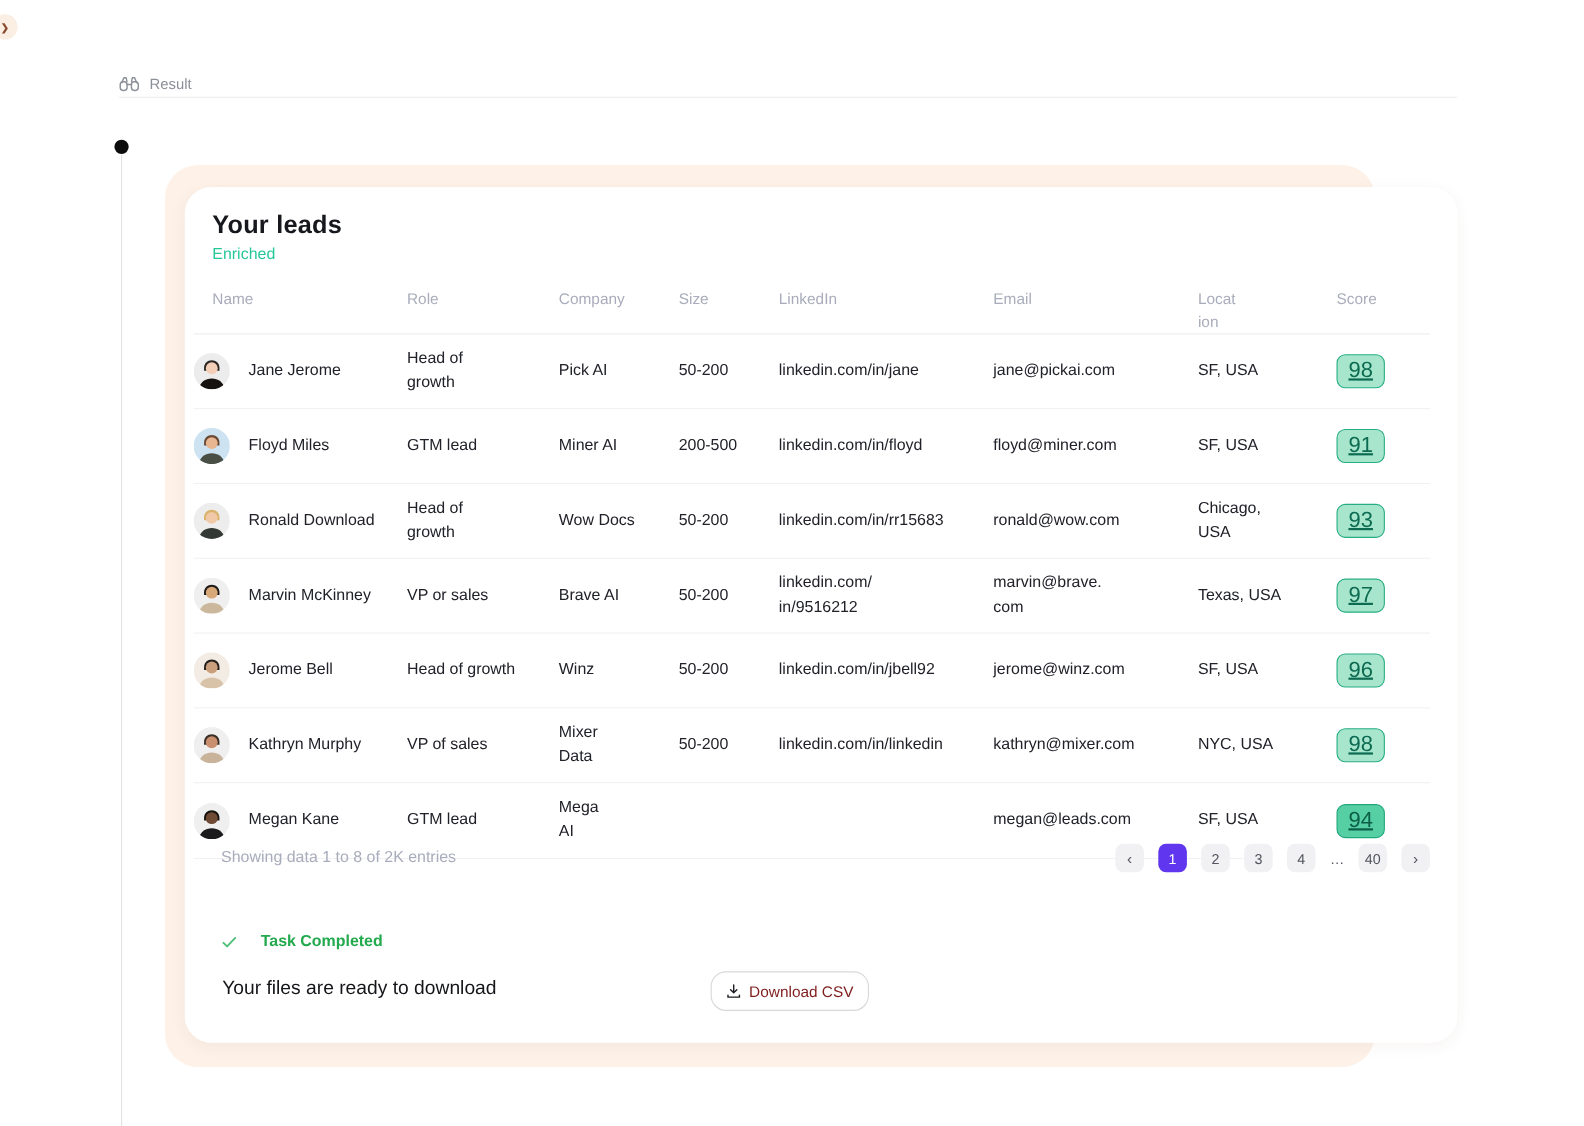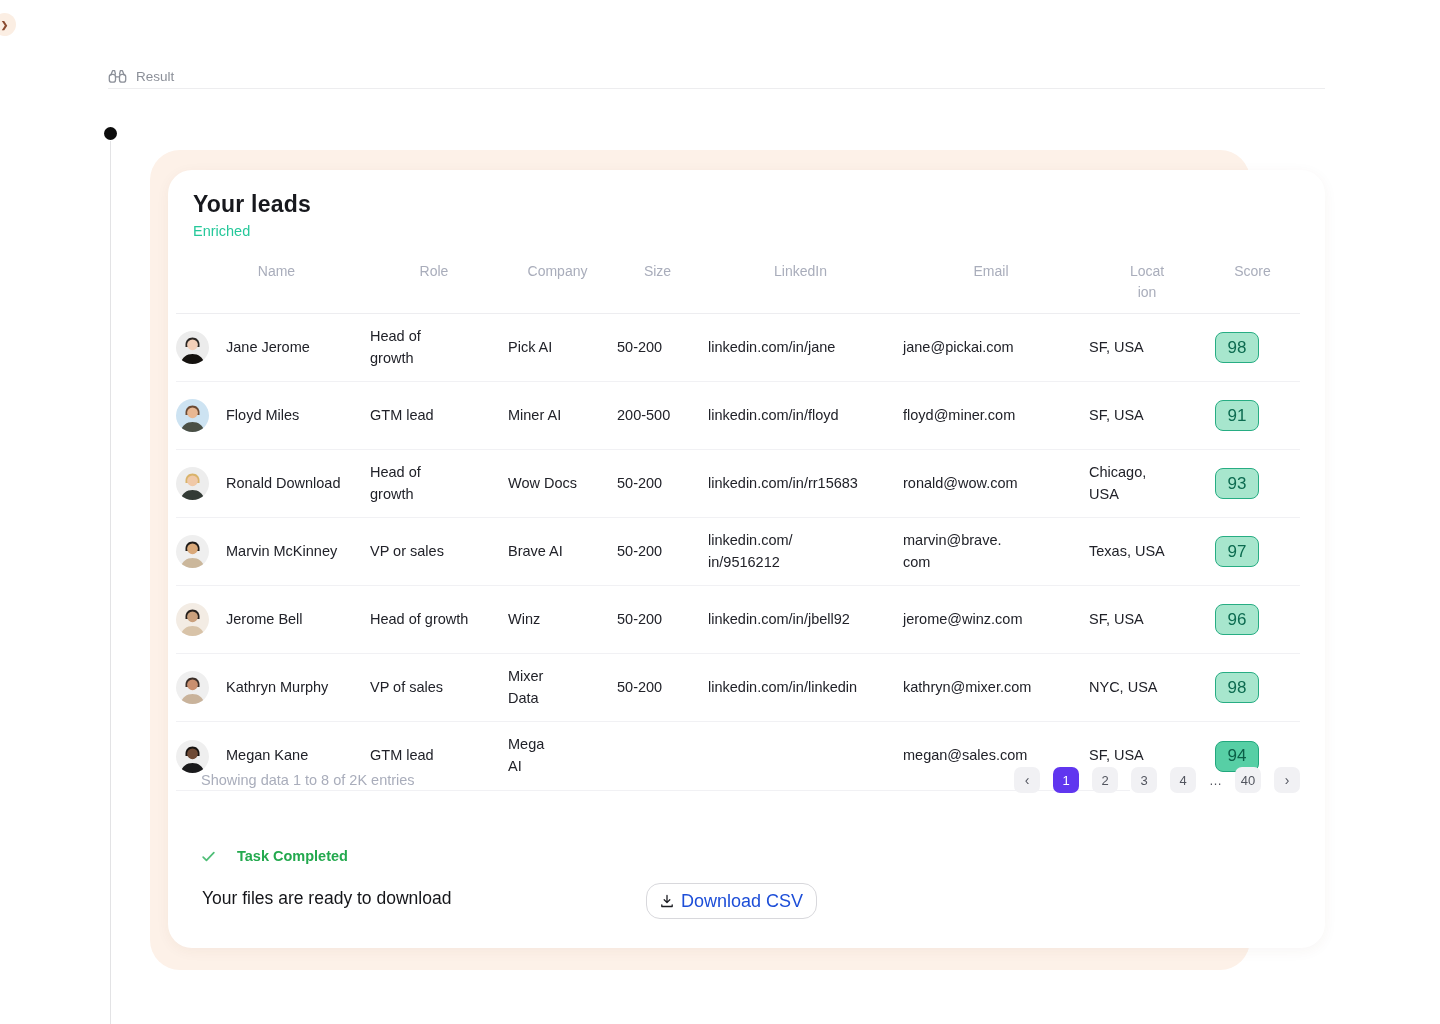--- a/index.html
+++ b/index.html
@@ -24,32 +24,32 @@
   .peach-card { position:absolute; left:150px; top:150px; width:1100px; height:820px; background:#fdf1e8; border-radius:30px; }
   .white-card { position:absolute; left:168px; top:170px; width:1157px; height:778px; background:#ffffff; border-radius:24px;
     box-shadow:0 3px 14px rgba(90,60,30,0.05); }
 
   .card-title { position:absolute; left:25px; top:21px; font-size:23px; font-weight:700; color:#17181d; letter-spacing:.2px; }
   .card-subtitle { position:absolute; left:25px; top:53px; font-size:14.5px; color:#26c89a; }
 
   
   .table { position:absolute; left:8px; top:85px; width:1124px; }
   .thead { display:grid; grid-template-columns:194px 138px 109px 91px 195px 186px 126px 85px;
-    color:#a9adbb; font-size:14px; padding:6px 0 10px; border-bottom:1px solid #ededf0;text-align:center; }
+    color:#a9adbb; font-size:14px; padding:6px 0 0; border-bottom:1px solid #ededf0; }
   .th { white-space:pre-line; line-height:1.5; padding-right:10px; }
   .th-first { padding-left:17px; }
   .trow { display:grid; grid-template-columns:50px 144px 138px 109px 91px 195px 186px 126px 85px;
     align-items:center; min-height:68px; border-bottom:1px solid #f1f1f4;
     font-size:14.5px; color:#212229; }
   .trow:last-child { border-bottom:none; }
   .cell { white-space:pre-line; line-height:1.5; padding-right:12px; }
   .avatar { width:33px; height:33px; border-radius:50%; overflow:hidden; }
   .avatar svg { display:block; }
   .badge { display:inline-flex; align-items:center; justify-content:center; width:44px; height:31px;
-    border-radius:8px; font-size:17px; }
+    border-radius:8px; font-size:20px;text-decoration:underline; }
   .badge.light { background:#a7e6cd; border:1.5px solid #27ad83; color:#0c6b50; }
   .badge.solid { background:#57cfa5; border:1.5px solid #22a77d; color:#0b5f47; }
   .short-divider { height:1px; width:954px; background:#f1f1f4; }
 
   
   .pagination-row { position:absolute; left:33px; right:25px; top:596px; height:28px;
     display:flex; align-items:center; justify-content:space-between; }
   .page-summary { color:#a9adbb; font-size:14.5px; }
   .pager { display:flex; align-items:center; gap:13px; }
   .pbtn { min-width:26px; height:26px; padding:0 5px; border:none; border-radius:7px; background:#f1f1f4;
@@ -57,21 +57,21 @@
   .pbtn.active { background:#6036ef; color:#ffffff; }
   .pbtn.ellipsis { background:transparent; padding:0; min-width:12px; }
   .pbtn.arrow { font-size:14px; }
 
   
   .task-row { position:absolute; left:33px; top:678px; display:flex; align-items:center; gap:21px;
     color:#23a94e; font-size:14.5px; font-weight:700; }
   .files-text { position:absolute; left:34px; top:718px; font-size:17.5px; color:#141519; }
   .download-btn { position:absolute; left:478px; top:713px; height:28px; padding:17px 13px;
     display:flex; align-items:center; gap:7px; background:#fff; border:1px solid #d8d8dc; border-radius:14px;
-    font-size:18px; font-family:inherit; color:#1d4ed8; cursor:pointer; }
+    font-size:14px; font-family:inherit; color:#7f1d1d; cursor:pointer; }
 </style>
 </head>
 <body>
 
 <div class="corner-badge">
   <span>❯</span>
 </div>
 
 <div class="result-bar">
   <svg width="19" height="16" viewBox="0 0 22 18" fill="none" stroke="currentColor" stroke-width="1.5" stroke-linecap="round" stroke-linejoin="round">
@@ -258,21 +258,21 @@
           <path class="av-shirt" d="M4.5 33c1.5-7 6.2-10 12-10s10.5 3 12 10z" fill="#1a1a1c"></path>
         </svg>
       </div>
     </div>
     <div class="cell">Megan Kane</div>
     <div class="cell">GTM lead</div>
     <div class="cell">Mega
 AI</div>
     <div class="cell"></div>
     <div class="cell"></div>
-    <div class="cell">megan@sales.com</div>
+    <div class="cell">megan@leads.com</div>
     <div class="cell">SF, USA</div>
     <div>
       <span class="badge solid">94</span>
     </div>
   </div>
 </div>
       <div class="short-divider"></div>
     </div>
 
     <div class="pagination-row">

